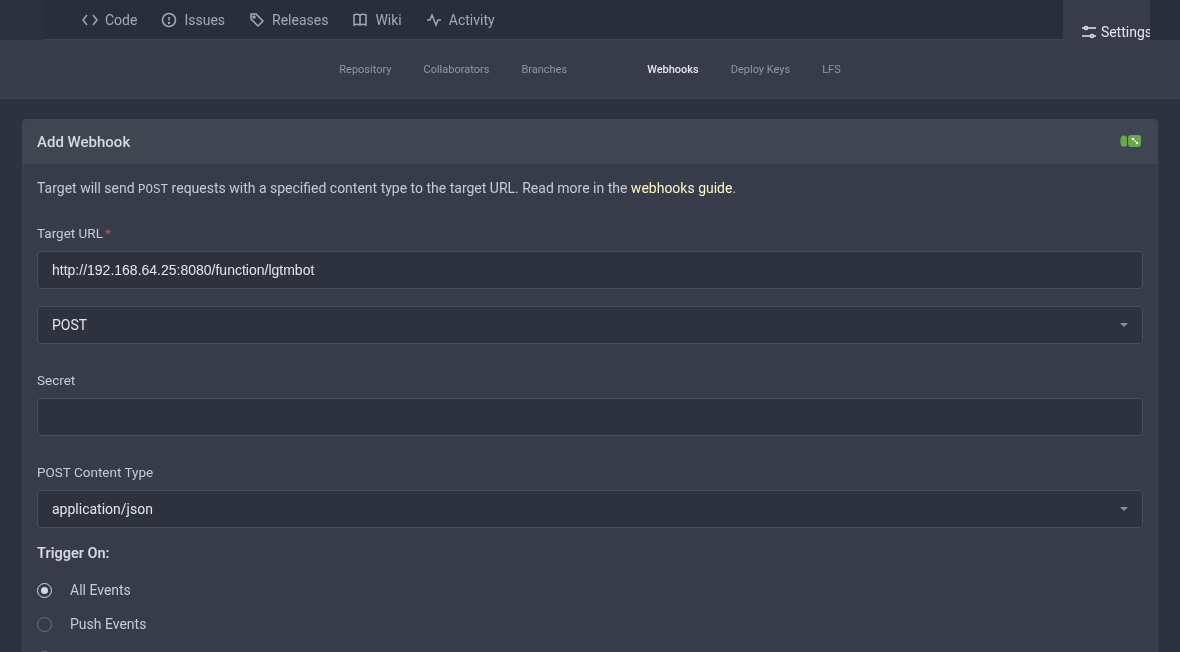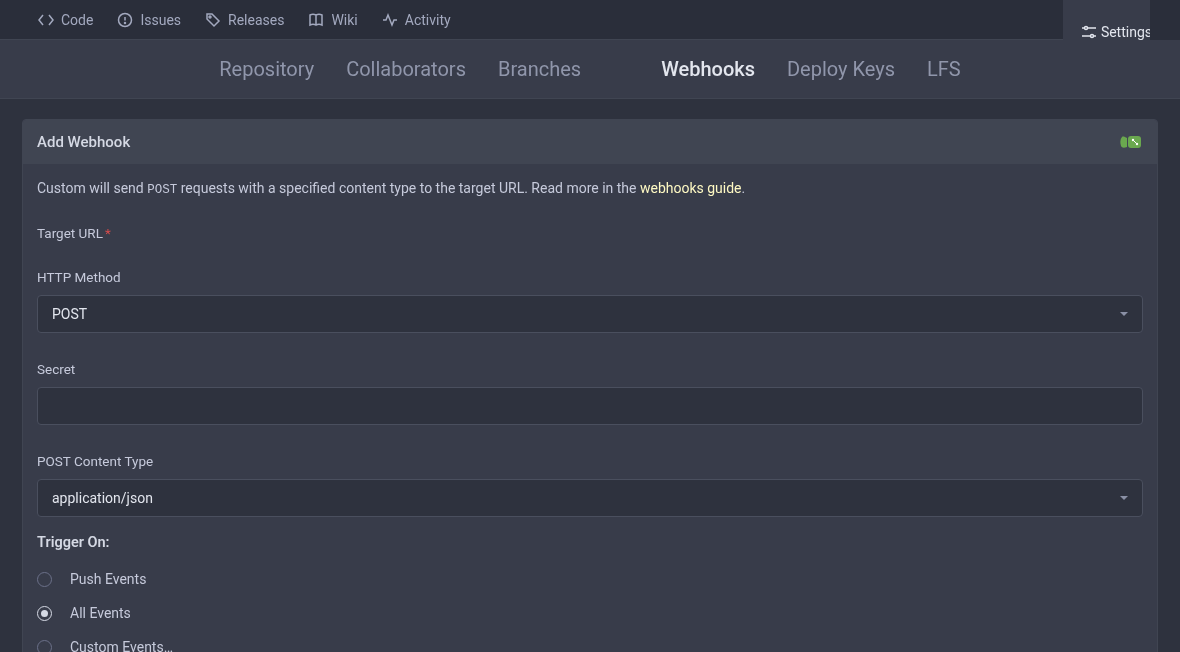--- a/index.html
+++ b/index.html
@@ -16,20 +16,21 @@
       height: 652px;
       overflow: hidden;
     }
     .top-nav {
       background-color: #2a2e3a;
       height: 40px;
       display: flex;
       align-items: center;
       padding: 0 20px;
       border-bottom: 1px solid #404552;
+      margin-left: 44px;
     }
     .top-nav-left {
       display: flex;
       align-items: center;
       gap: 24px;
       flex: 1;
       padding-left: 18px;
     }
     .top-nav-item {
       display: flex;
@@ -76,42 +77,41 @@
       height: 59px;
       display: flex;
       align-items: center;
       justify-content: center;
       gap: 32px;
       border-bottom: 1px solid #404552;
     }
     .sub-nav-item {
       color: #9096ab;
       cursor: pointer;
-      font-size: 20px;
+      font-size: 11px;
       text-align: right;
     }
     .sub-nav-item.active {
       color: #e3e6ee;
       font-weight: 500;
       margin-left: 48px;
     }
     .content-wrap {
       padding: 20px 22px;
     }
     .panel {
       background-color: #383c4a;
       border: 1px solid #404552;
       border-radius: 4px;
       overflow: hidden;
     }
     .panel-header {
       background-color: #404552;
       padding: 13px 14px;
       display: flex;
-      align-items: center;
       justify-content: space-between;
     }
     .panel-title {
       color: #d5d9e4;
       font-size: 15px;
       font-weight: 500;
     }
     .gitea-badge {
       width: 24px;
       height: 16px;
@@ -310,31 +310,31 @@
           <path d="M3 3 C1 5 1 9 2 12 C3 14 5 14 8 13 L8 4 C6 3 4 2 3 3 Z" fill="#6aa84f"></path>
           <rect x="9" y="2" width="13" height="12" rx="3" fill="#6aa84f"></rect>
           <circle cx="14" cy="6" r="1.2" fill="#fff"></circle>
           <circle cx="18" cy="10" r="1.2" fill="#fff"></circle>
           <line x1="14" y1="6" x2="18" y2="10" stroke="#fff" stroke-width="1"></line>
         </svg>
       </span>
     </div>
     <div class="panel-body">
       <p class="intro-text">
-        <span>Custom will send </span><code>POST</code><span> requests with a specified content type to the target URL. Read more in the </span><a href="#">webhooks guide</a><span>.</span>
+        <span>Target will send </span><code>POST</code><span> requests with a specified content type to the target URL. Read more in the </span><a href="#">webhooks guide</a><span>.</span>
       </p>
 
       <div class="form-field">
         <label class="field-label">
           <span>Target URL</span><span class="required">*</span>
         </label>
+        <input type="text" class="text-input" value="http://192.168.64.25:8080/function/lgtmbot" style="">
       </div>
 
       <div class="form-field">
-        <label class="field-label">HTTP Method</label>
         <div class="select-wrap">
           <div class="select-box">
             <span>POST</span>
             <span class="select-caret"></span>
           </div>
         </div>
       </div>
 
       <div class="form-field">
         <label class="field-label">Secret</label>
@@ -348,30 +348,30 @@
             <span>application/json</span>
             <span class="select-caret"></span>
           </div>
         </div>
       </div>
 
       <div class="trigger-heading">Trigger On:</div>
 
       <div class="radio-group">
         <div class="radio-item">
-          <span class="radio-circle"></span>
-          <span class="radio-label">Push Events</span>
-        </div>
-        <div class="radio-item">
           <span class="radio-circle checked">
               <span class="radio-dot"></span>
             </span>
           <span class="radio-label">All Events</span>
         </div>
         <div class="radio-item">
           <span class="radio-circle"></span>
+          <span class="radio-label">Push Events</span>
+        </div>
+        <div class="radio-item">
+          <span class="radio-circle"></span>
           <span class="radio-label">Custom Events…</span>
         </div>
       </div>
 
     </div>
   </div>
 </div>
 
 </body></html>

